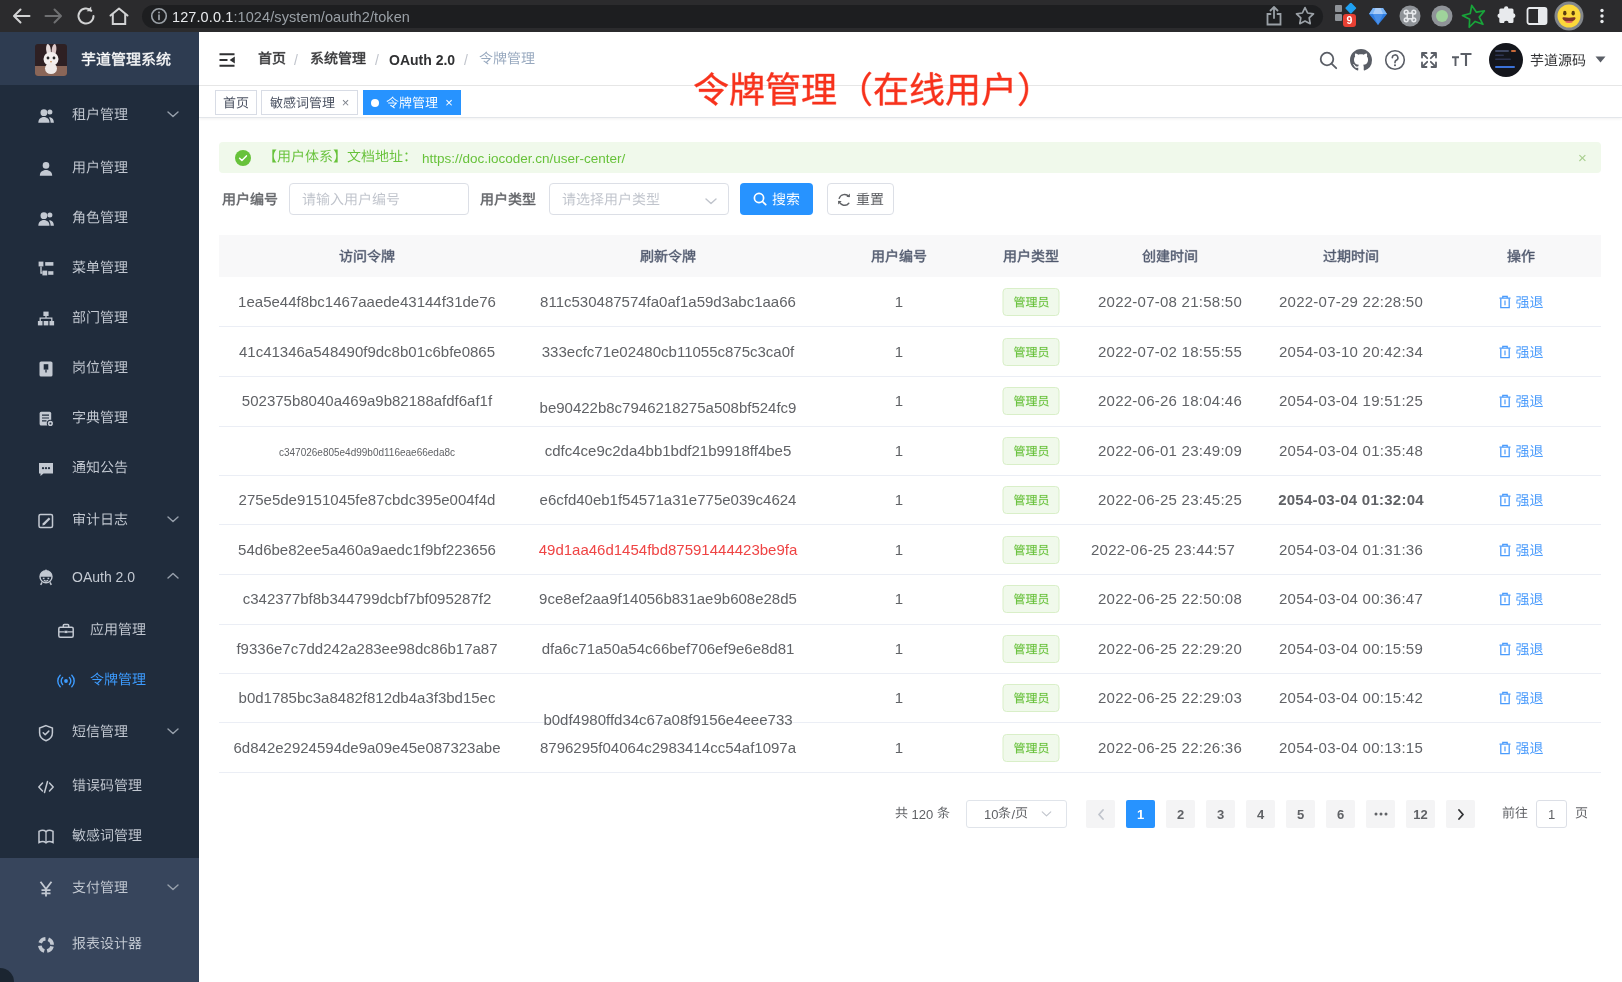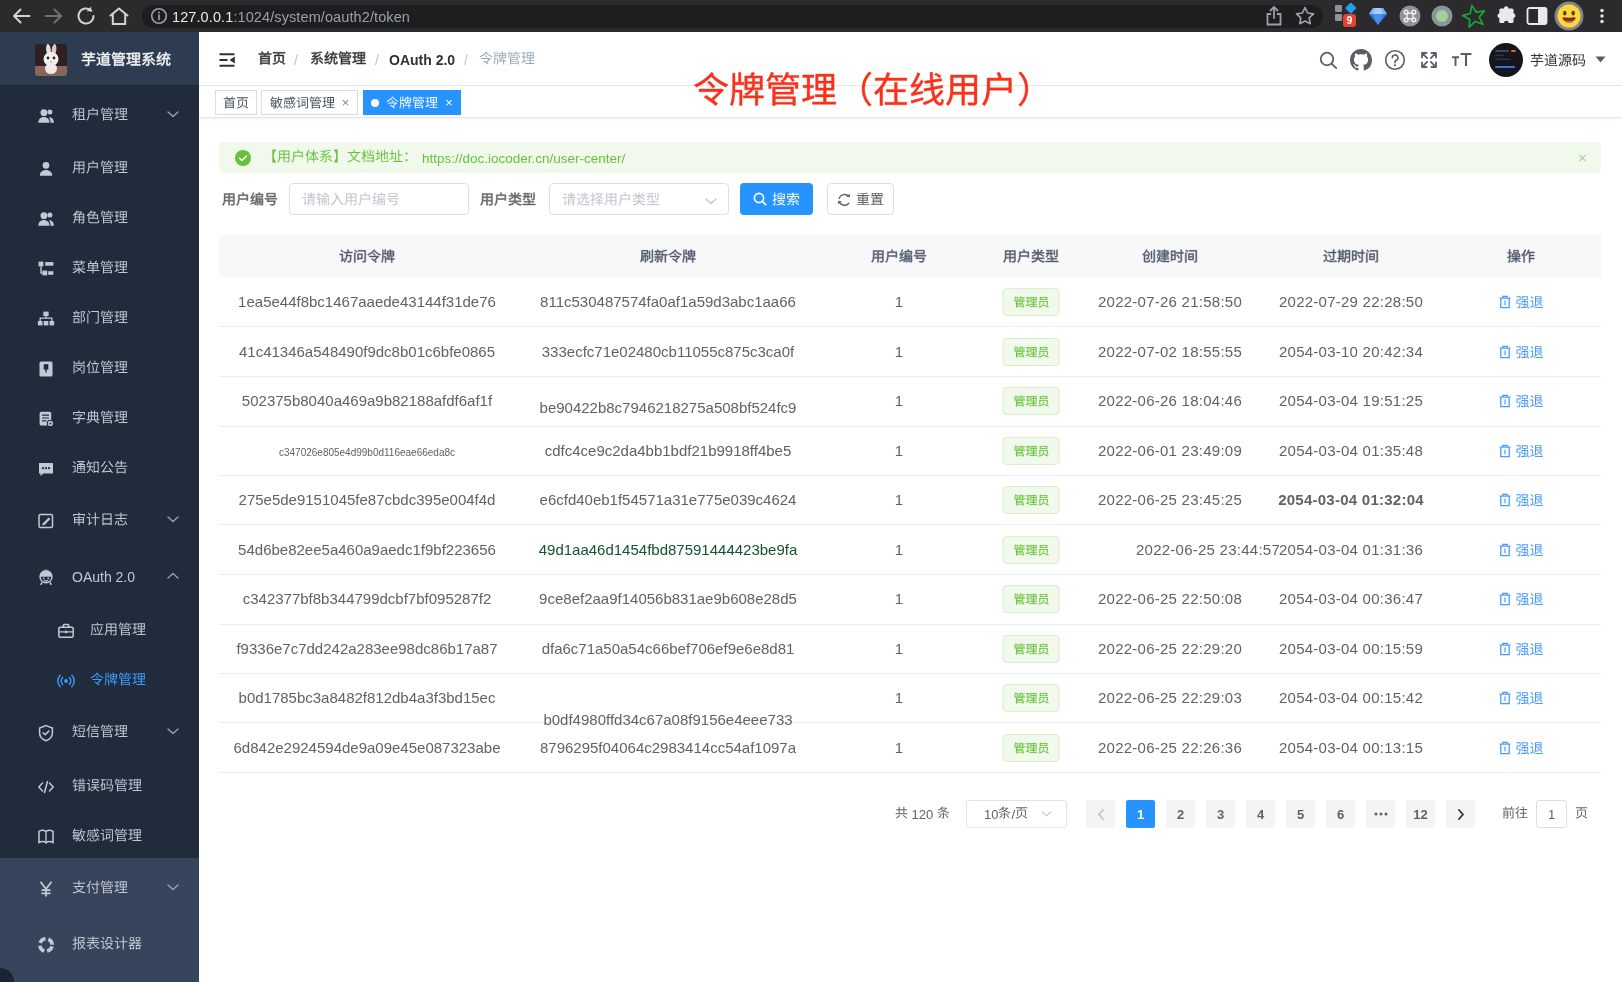--- a/index.html
+++ b/index.html
@@ -630,21 +630,21 @@
 <div style="position:absolute;left:899px;top:302.0px;transform:translate(-50%,-50%);white-space:nowrap;"><span style="font-size:15px;color:#606266">1</span></div>
 <div style="position:absolute;left:1031px;top:302.0px;transform:translate(-50%,-50%);white-space:nowrap;">
     <span style="display:flex;align-items:center;justify-content:center;width:57px;height:28px;background:#f0f9eb;border:1px solid #d9efc8;border-radius:4px">
       <svg class="ct r1" style="color:#67c23a" width="36" height="12" viewBox="0 -880 3000 1000">
         <use href="#u7BA1" x="0"></use>
         <use href="#u7406" x="1000"></use>
         <use href="#u5458" x="2000"></use>
       </svg>
     </span>
   </div>
-<div style="position:absolute;left:1170px;top:302.0px;transform:translate(-50%,-50%);white-space:nowrap;"><span style="font-size:15px;letter-spacing:.25px;color:#606266">2022-07-26 21:58:50</span></div>
+<div style="position:absolute;left:1170px;top:302.0px;transform:translate(-50%,-50%);white-space:nowrap;"><span style="font-size:15px;letter-spacing:.25px;color:#606266">2022-07-08 21:58:50</span></div>
 <div style="position:absolute;left:1351px;top:302.0px;transform:translate(-50%,-50%);white-space:nowrap;"><span style="font-size:15px;letter-spacing:.25px;color:#606266">2022-07-29 22:28:50</span></div>
 <div style="position:absolute;left:1521px;top:302.0px;transform:translate(-50%,-50%);white-space:nowrap;">
     <span style="display:flex;align-items:center;gap:4px;color:#4a9bfc">
       <svg width="13" height="14" viewBox="0 0 13 14" fill="none" style="display:block;">
         <path d="M1 3.2h11" stroke="#4a9bfc" stroke-width="1.3"></path>
         <path d="M4.3 3V1.4h4.4V3" stroke="#4a9bfc" stroke-width="1.3" fill="none"></path>
         <path d="M2.3 3.4v9.2h8.4V3.4" stroke="#4a9bfc" stroke-width="1.3" fill="none"></path>
         <path d="M6.5 5.5v4.8" stroke="#4a9bfc" stroke-width="1.2"></path>
       </svg>
       <svg class="ct" width="28" height="14" viewBox="0 -880 2000 1000">
@@ -764,32 +764,32 @@
         <path d="M6.5 5.5v4.8" stroke="#4a9bfc" stroke-width="1.2"></path>
       </svg>
       <svg class="ct" width="28" height="14" viewBox="0 -880 2000 1000">
         <use href="#u5F3A" x="0"></use>
         <use href="#u9000" x="1000"></use>
       </svg>
     </span>
   </div>
 <div style="position:absolute;left:219px;top:574px;width:1382px;height:1px;background:#ebeef5"></div>
 <div style="position:absolute;left:367px;top:549.5px;transform:translate(-50%,-50%);white-space:nowrap;"><span style="font-size:15px;color:#606266">54d6be82ee5a460a9aedc1f9bf223656</span></div>
-<div style="position:absolute;left:668px;top:549.5px;transform:translate(-50%,-50%);white-space:nowrap;"><span style="font-size:15px;color:#14532d">49d1aa46d1454fbd87591444423be9fa</span></div>
+<div style="position:absolute;left:668px;top:549.5px;transform:translate(-50%,-50%);white-space:nowrap;"><span style="font-size:15px;color:#ef4444">49d1aa46d1454fbd87591444423be9fa</span></div>
 <div style="position:absolute;left:899px;top:549.5px;transform:translate(-50%,-50%);white-space:nowrap;"><span style="font-size:15px;color:#606266">1</span></div>
 <div style="position:absolute;left:1031px;top:549.5px;transform:translate(-50%,-50%);white-space:nowrap;">
     <span style="display:flex;align-items:center;justify-content:center;width:57px;height:28px;background:#f0f9eb;border:1px solid #d9efc8;border-radius:4px">
       <svg class="ct r1" style="color:#67c23a" width="36" height="12" viewBox="0 -880 3000 1000">
         <use href="#u7BA1" x="0"></use>
         <use href="#u7406" x="1000"></use>
         <use href="#u5458" x="2000"></use>
       </svg>
     </span>
   </div>
-<div style="position:absolute;left:1208px;top:549.5px;transform:translate(-50%,-50%);white-space:nowrap;"><span style="font-size:15px;letter-spacing:.25px;color:#606266">2022-06-25 23:44:57</span></div>
+<div style="position:absolute;left:1163px;top:549.5px;transform:translate(-50%,-50%);white-space:nowrap;"><span style="font-size:15px;letter-spacing:.25px;color:#606266">2022-06-25 23:44:57</span></div>
 <div style="position:absolute;left:1351px;top:549.5px;transform:translate(-50%,-50%);white-space:nowrap;"><span style="font-size:15px;letter-spacing:.25px;color:#606266">2054-03-04 01:31:36</span></div>
 <div style="position:absolute;left:1521px;top:549.5px;transform:translate(-50%,-50%);white-space:nowrap;">
     <span style="display:flex;align-items:center;gap:4px;color:#4a9bfc">
       <svg width="13" height="14" viewBox="0 0 13 14" fill="none" style="display:block;">
         <path d="M1 3.2h11" stroke="#4a9bfc" stroke-width="1.3"></path>
         <path d="M4.3 3V1.4h4.4V3" stroke="#4a9bfc" stroke-width="1.3" fill="none"></path>
         <path d="M2.3 3.4v9.2h8.4V3.4" stroke="#4a9bfc" stroke-width="1.3" fill="none"></path>
         <path d="M6.5 5.5v4.8" stroke="#4a9bfc" stroke-width="1.2"></path>
       </svg>
       <svg class="ct" width="28" height="14" viewBox="0 -880 2000 1000">

